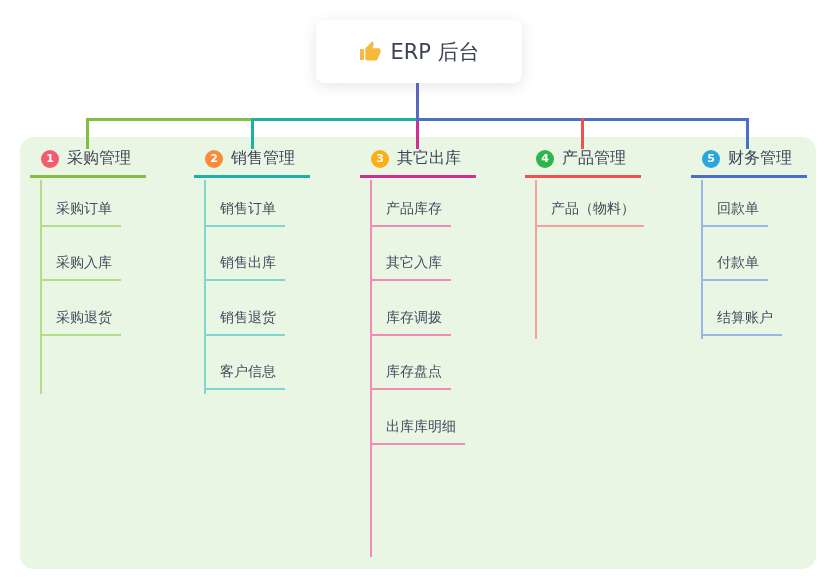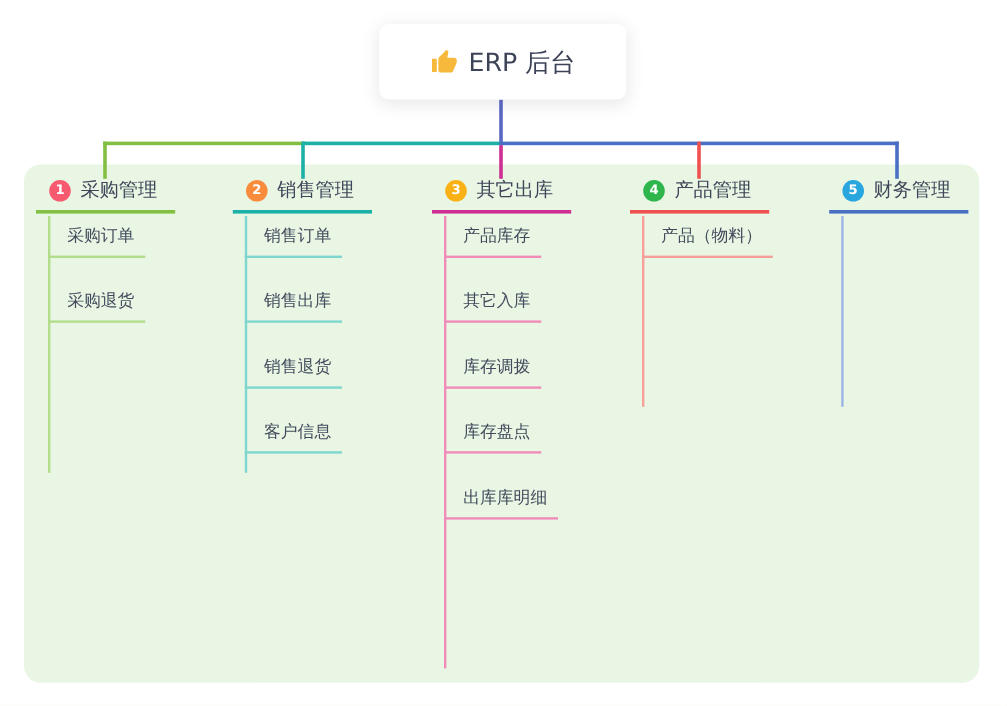--- a/index.html
+++ b/index.html
@@ -40,21 +40,21 @@
   
   .branch { position:absolute; top:137px; width:180px; height:432px; }
   .bh { position:absolute; left:0; top:11px; width:116px;
         display:flex; align-items:center; gap:8px;
         padding:0 0 6px 11px; border-bottom:3px solid var(--main);
         font-size:16px; color:#3e4558; font-weight:500; white-space:nowrap; }
   .badge { flex:0 0 18px; width:18px; height:18px; border-radius:50%;
            background:var(--badge); color:#ffffff; font-size:11px; font-weight:700;
            line-height:18px; text-align:center; }
   .vline { position:absolute; left:10px; top:43px; width:2px; background:var(--light); }
-  .kids  { position:absolute; left:10px; top:23px; }
+  .kids  { position:absolute; left:10px; top:35px; }
   .row   { height:54.5px; display:flex; align-items:flex-end; }
   .child { display:inline-block; padding:0 9px 7px 16px;
            border-bottom:2px solid var(--light);
            font-size:14px; color:#434a5c; white-space:nowrap; }
 </style>
 </head>
 <body>
 
 <div class="canvas">
 
@@ -81,20 +81,23 @@
 
   <div class="branch b1" style="left:30px">
     <div class="bh">
       <span class="badge">1</span>
       <span>采购管理</span>
     </div>
     <div class="vline" style="height:214px"></div>
     <div class="kids">
       <div class="row">
           <span class="child">采购订单</span>
+        </div>
+      <div class="row">
+          <span class="child">采购入库</span>
         </div>
       <div class="row">
           <span class="child">采购退货</span>
         </div>
     </div>
   </div>
 
   <div class="branch b2" style="left:194px">
     <div class="bh">
       <span class="badge">2</span>
@@ -154,15 +157,26 @@
         </div>
     </div>
   </div>
 
   <div class="branch b5" style="left:691px">
     <div class="bh">
       <span class="badge">5</span>
       <span>财务管理</span>
     </div>
     <div class="vline" style="height:159px"></div>
+    <div class="kids">
+      <div class="row">
+          <span class="child">回款单</span>
+        </div>
+      <div class="row">
+          <span class="child">付款单</span>
+        </div>
+      <div class="row">
+          <span class="child">结算账户</span>
+        </div>
+    </div>
   </div>
 
 </div>
 
 </body></html>

